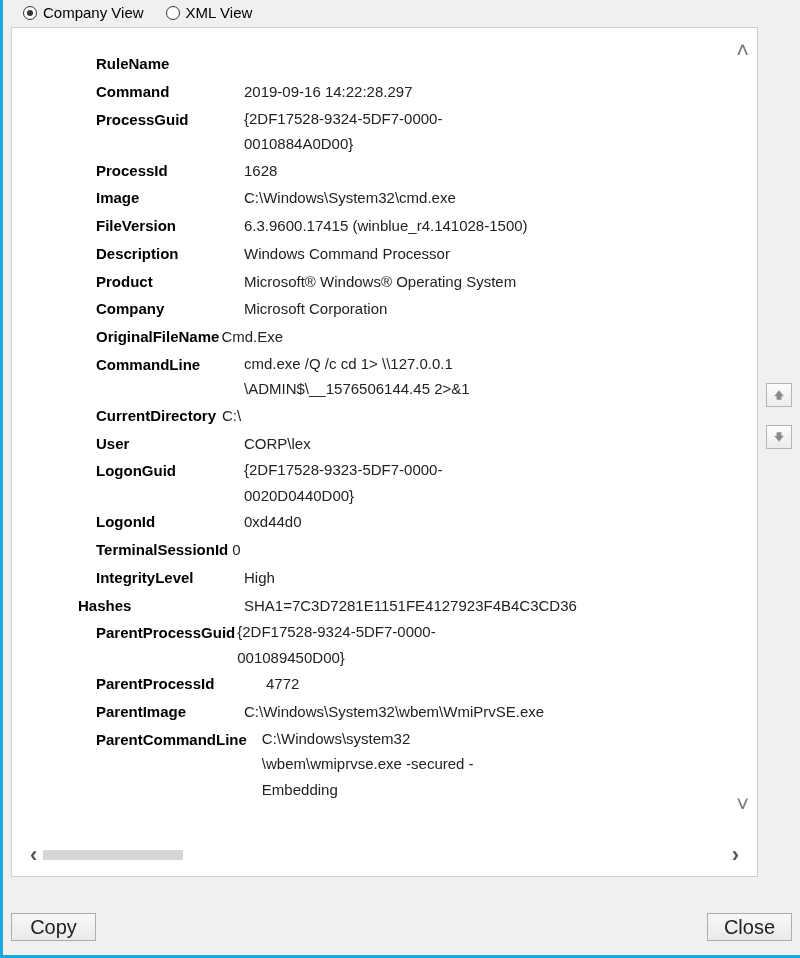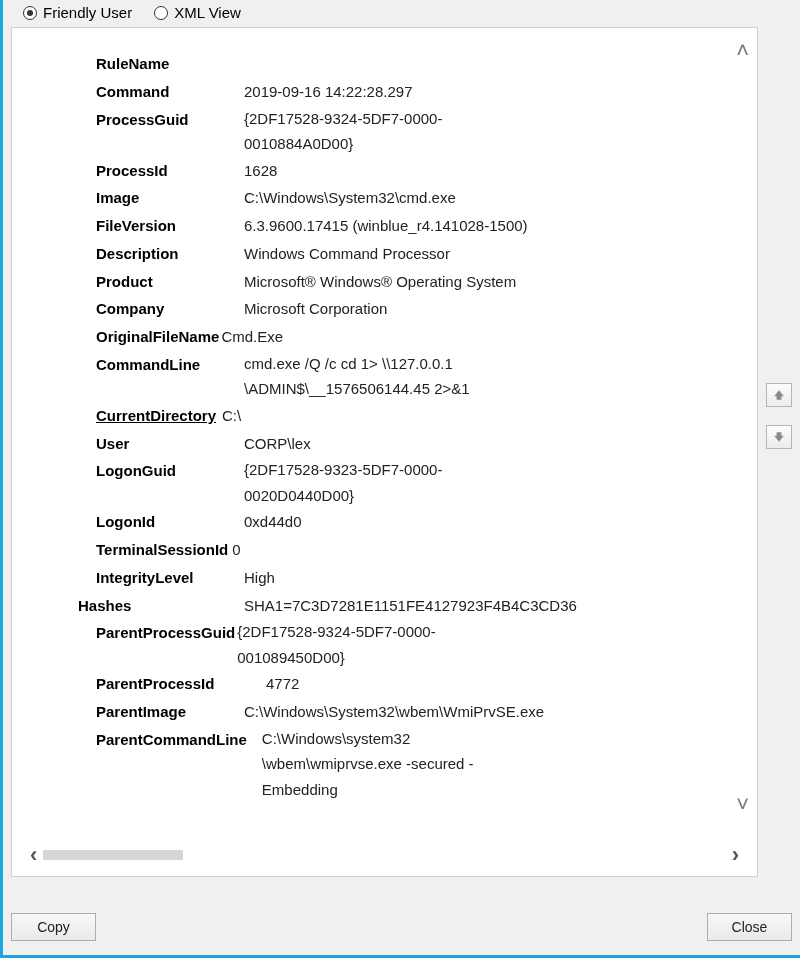--- a/index.html
+++ b/index.html
@@ -150,36 +150,36 @@
       display: flex;
       justify-content: space-between;
       padding-top: 12px;
     }
     .win-button {
       min-width: 85px;
       height: 28px;
       padding: 0 14px;
       border: 1px solid #adadad;
       background: linear-gradient(#f8f8f8, #e9e9e9);
-      font-size: 14px;
+      font-size: 20px;
       color: #222;
       display: flex;
       align-items: center;
       justify-content: center;
       font-family: inherit;
     }
   </style>
 </head>
 <body>
 
 <div class="container">
   <div class="view-tabs">
     <div class="radio-group">
       <span class="radio-outer selected"></span>
-      <span>Friendly User</span>
+      <span>Company View</span>
     </div>
     <div class="radio-group">
       <span class="radio-outer"></span>
       <span>XML View</span>
     </div>
   </div>
 
   <div class="main-row">
     <div class="content-frame">
       <span class="scroll-chevron up">˄</span>
@@ -227,21 +227,21 @@
           <div class="prop-row">
               <span class="prop-label wide" style="min-width:0;">OriginalFileName</span>
               <span class="prop-value" style="margin-left:2px;">Cmd.Exe</span>
             </div>
           <div class="prop-row">
               <span class="prop-label">CommandLine</span>
               <span class="prop-value multiline">cmd.exe /Q /c cd 1&gt; \\127.0.0.1
 \ADMIN$\__1576506144.45 2&gt;&amp;1</span>
             </div>
           <div class="prop-row">
-              <span class="prop-label wide" style="min-width:0;margin-right:6px;text-decoration:underline;">CurrentDirectory</span>
+              <span class="prop-label wide" style="min-width:0;margin-right:6px;">CurrentDirectory</span>
               <span class="prop-value">C:\</span>
             </div>
           <div class="prop-row">
               <span class="prop-label">User</span>
               <span class="prop-value">CORP\lex</span>
             </div>
           <div class="prop-row">
               <span class="prop-label">LogonGuid</span>
               <span class="prop-value multiline">{2DF17528-9323-5DF7-0000-
 0020D0440D00}</span>

